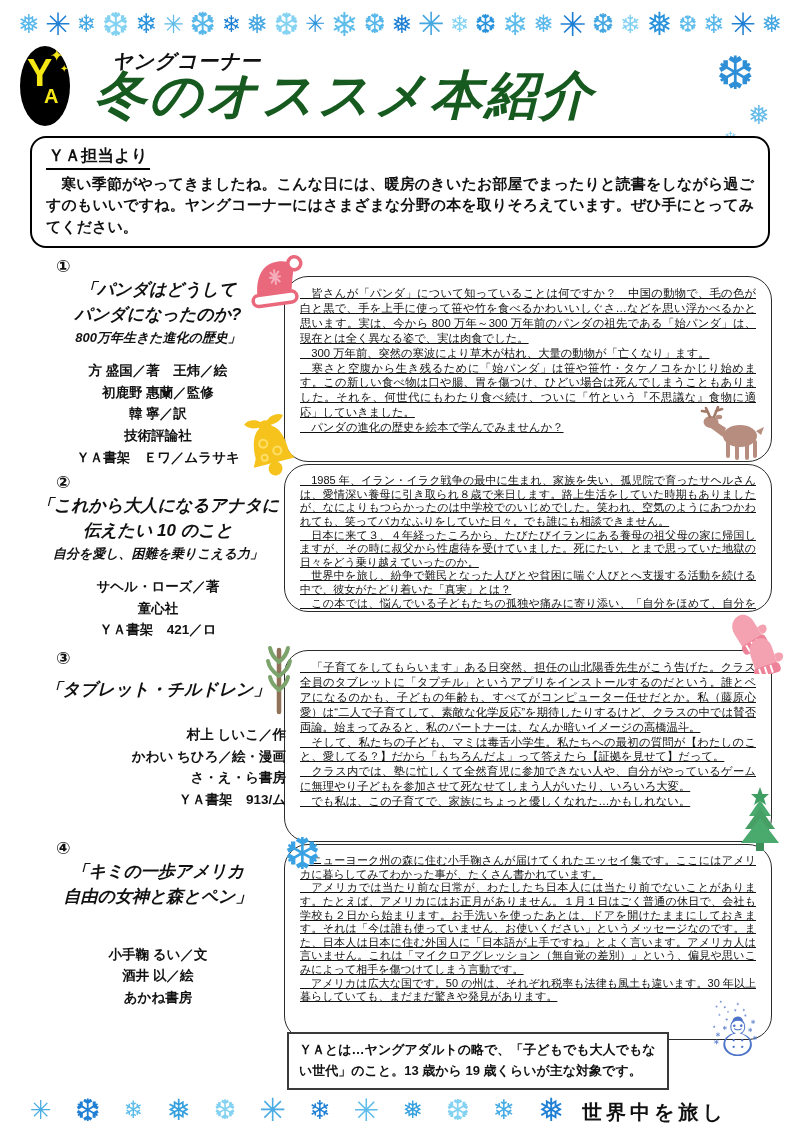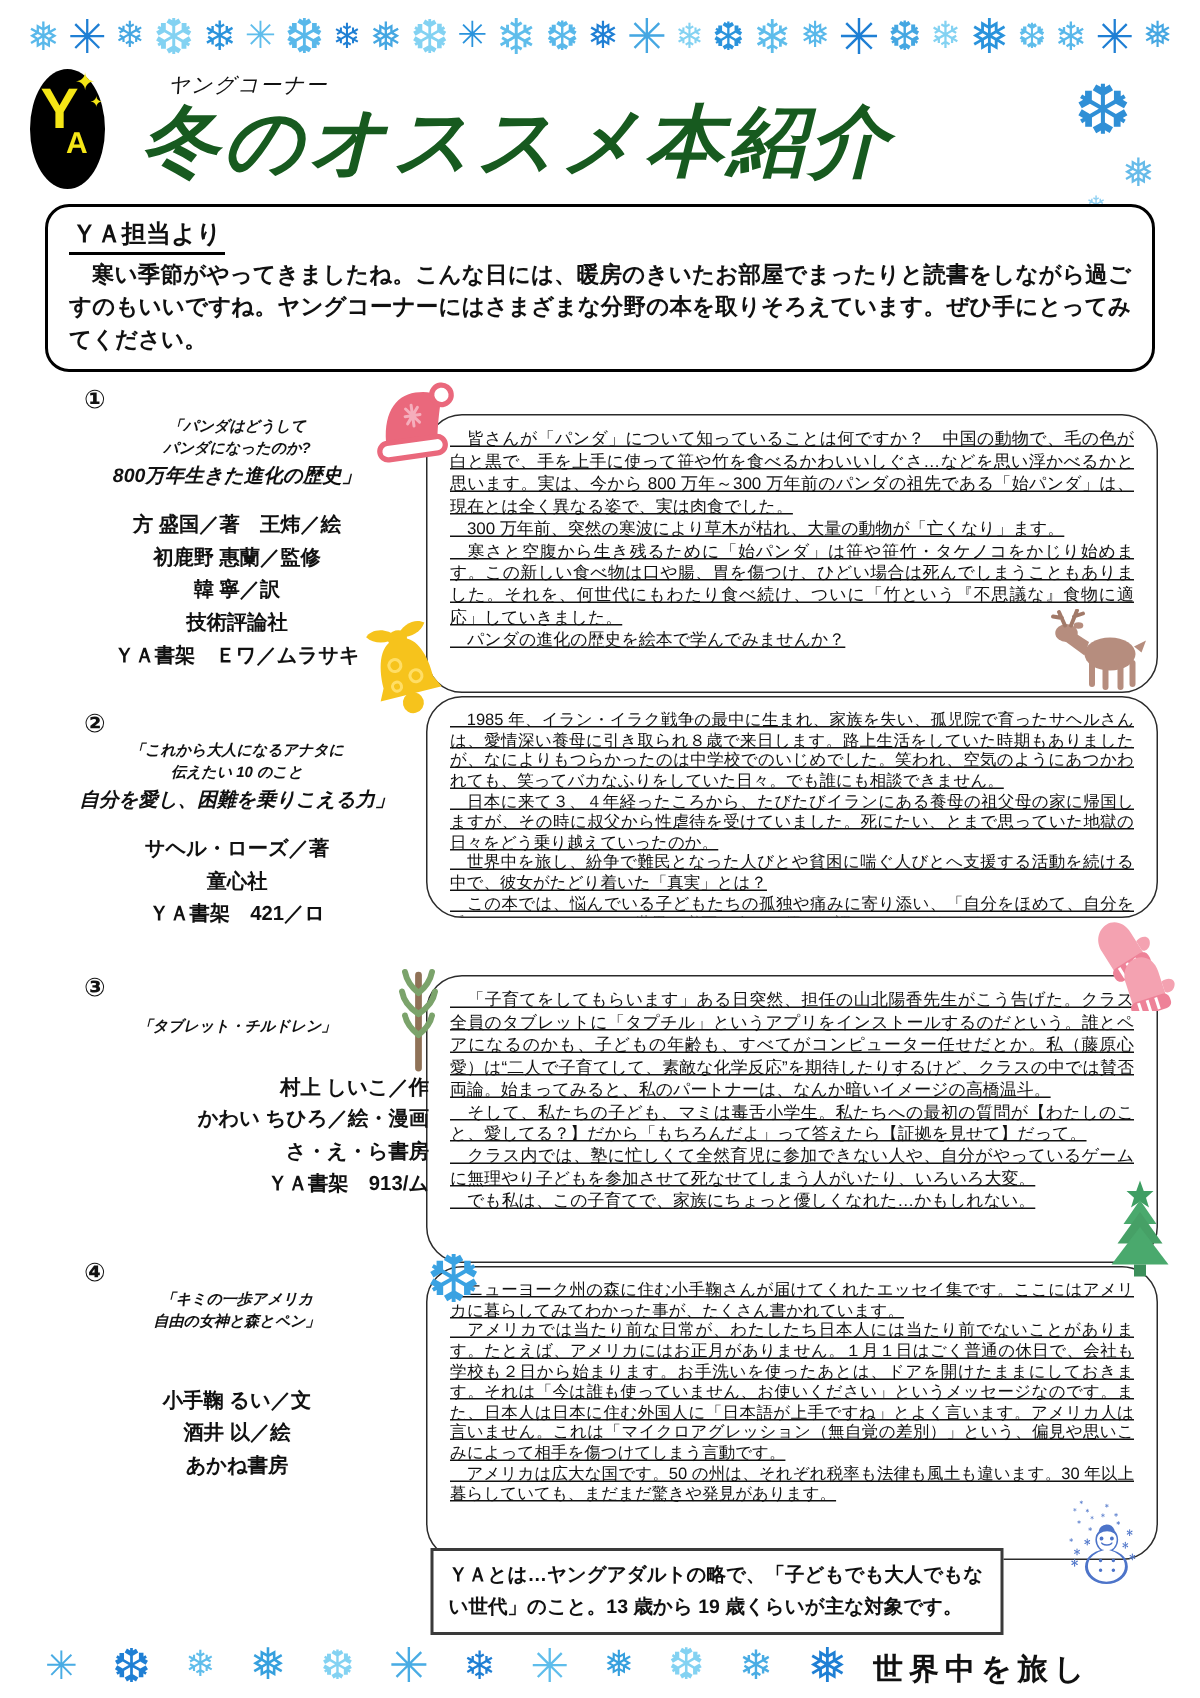--- a/index.html
+++ b/index.html
@@ -12,40 +12,40 @@
   .flake-row{display:flex;justify-content:space-between;align-items:center;line-height:1;}
   
   .logo{
     position:absolute;left:20px;top:46px;width:50px;height:80px;background:#000;
     border-radius:50%;z-index:3;
   }
   .logo .y{position:absolute;left:7px;top:8px;color:#f5e616;font-size:38px;font-weight:bold;line-height:1;}
   .logo .a{position:absolute;left:24px;top:40px;color:#f5e616;font-size:20px;font-weight:bold;line-height:1;}
   .logo .s1{position:absolute;left:30px;top:2px;color:#f5e616;font-size:16px;line-height:1;}
   .logo .s2{position:absolute;left:40px;top:18px;color:#f5e616;font-size:10px;line-height:1;}
-  .corner-label{left:112px;top:48px;font-size:14px;font-weight:normal;font-style:italic;letter-spacing:1px;}
+  .corner-label{left:112px;top:48px;font-size:20px;font-weight:bold;font-style:italic;letter-spacing:1px;}
   .main-title{
     left:94px;top:66px;font-size:52px;font-weight:bold;font-style:italic;
     color:#175a1f;letter-spacing:3px;line-height:1.15;white-space:nowrap;
   }
   .corner-flake{position:absolute;line-height:1;}
   .cf1{left:716px;top:50px;font-size:46px;color:#2f8fd6;}
   .cf2{left:748px;top:102px;font-size:26px;color:#66bbe9;}
   .cf3{left:724px;top:130px;font-size:16px;color:#8fd0f2;}
   
   .intro{
     left:30px;top:136px;width:740px;box-sizing:border-box;border:2.5px solid #000;
     border-radius:16px;padding:7px 14px 9px 14px;background:#fff;
   }
   .intro-h{display:inline-block;font-size:16.5px;font-weight:bold;border-bottom:2px solid #000;padding:0 2px 1px 2px;}
   .intro-b{font-size:15px;font-weight:bold;line-height:1.42;margin-top:3px;text-align:justify;}
   
   .book{position:absolute;left:30px;width:256px;text-align:center;z-index:2;}
   .book .num{text-align:left;padding-left:26px;font-size:17px;font-weight:bold;line-height:1.1;}
-  .book .t1{font-size:10px;font-weight:bold;font-style:italic;line-height:1.5;}
+  .book .t1{font-size:17px;font-weight:bold;font-style:italic;line-height:1.5;}
   .book .t2{font-size:13px;font-weight:bold;font-style:italic;line-height:1.5;}
   .book .credits{margin-top:13px;font-size:13.5px;font-weight:bold;line-height:1.6;}
   
   .bubble{
     position:absolute;left:284px;width:488px;box-sizing:border-box;background:#fff;
     border:1.7px solid #2b2b2b;border-radius:24px;padding:9px 15px;
     font-size:11.3px;line-height:1.32;text-align:justify;white-space:pre-line;
     overflow:hidden;z-index:1;text-decoration:underline;
   }
   .bubble.dense{font-size:11px;line-height:1.24;}

